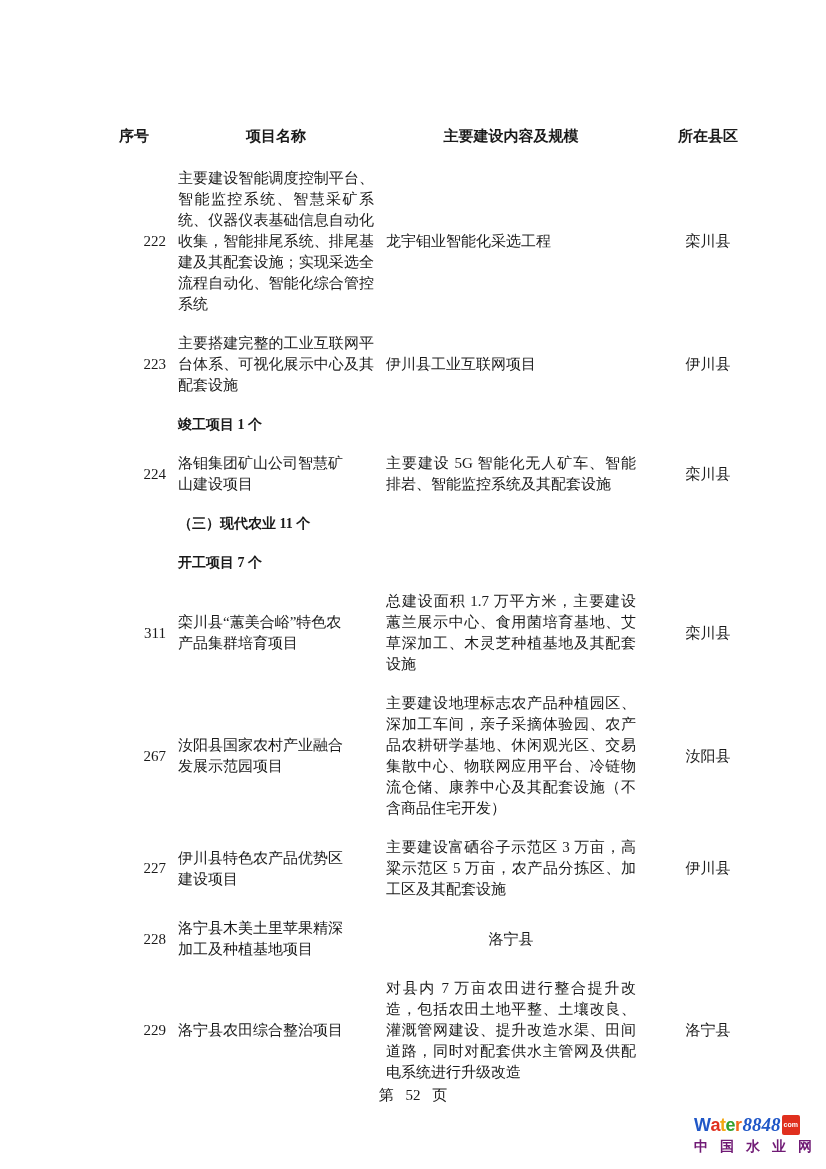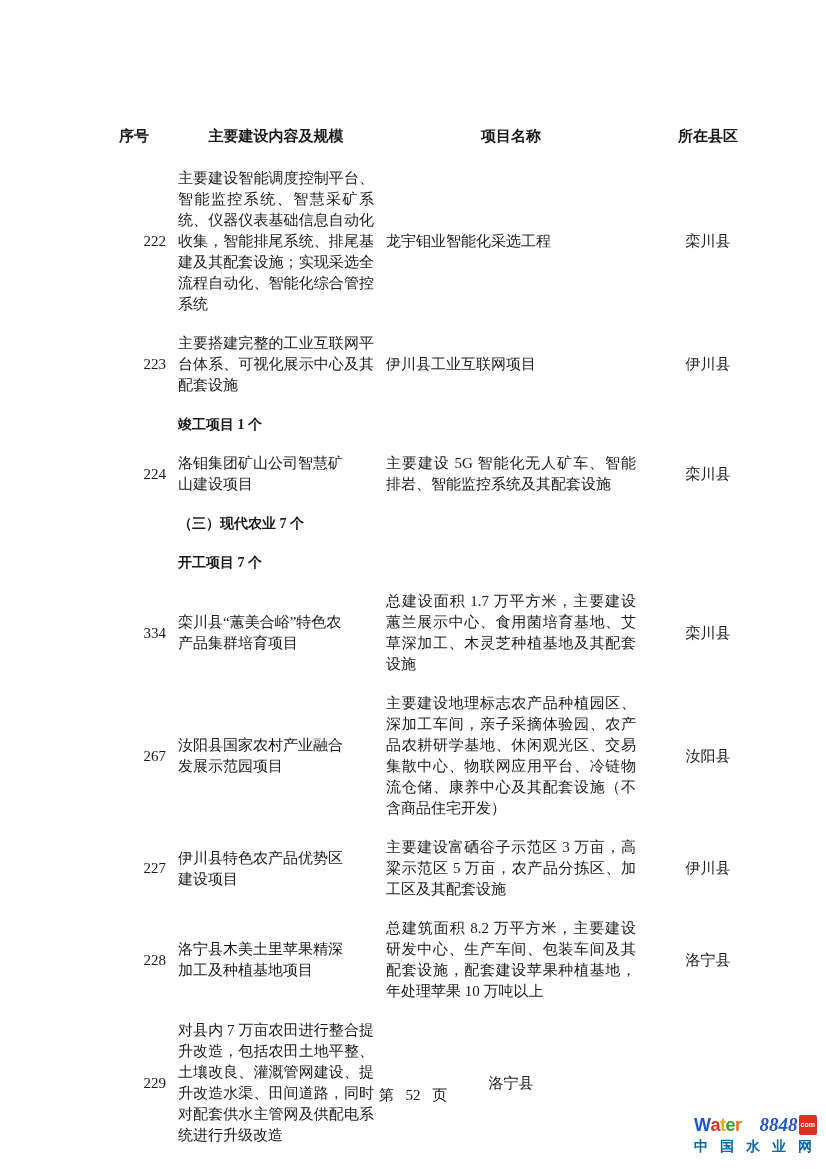--- a/index.html
+++ b/index.html
@@ -67,21 +67,21 @@
     font-family: "Liberation Sans", "DejaVu Sans", sans-serif;
     font-weight: bold;
     font-size: 18px;
     letter-spacing: -0.5px;
   }
   .logo-num {
     font-family: "Liberation Serif", "DejaVu Serif", serif;
     font-style: italic;
     font-weight: bold;
     font-size: 19px;
-    margin-left: 18px;
+    margin-left: 1px;
   }
   .logo-tld {
     font-family: "Liberation Sans", "DejaVu Sans", sans-serif;
     font-size: 7px;
     font-weight: bold;
     color: #ffffff;
     background: #e0301e;
     padding: 0 2px;
     border-radius: 2px;
     margin-left: 1px;
@@ -97,22 +97,22 @@
     margin-top: 1px;
   }
 </style>
 </head>
 <body>
 
 <div class="doc">
 
   <div class="row header-row">
     <div class="cell">序号</div>
+    <div class="cell">项目名称</div>
     <div class="cell">主要建设内容及规模</div>
-    <div class="cell">项目名称</div>
     <div class="cell">所在县区</div>
   </div>
 
   <div class="row">
     <div class="cell num">222</div>
     <div class="cell content">主要建设智能调度控制平台、智能监控系统、智慧采矿系统、仪器仪表基础信息自动化收集，智能排尾系统、排尾基建及其配套设施；实现采选全流程自动化、智能化综合管控系统</div>
     <div class="cell name">龙宇钼业智能化采选工程</div>
     <div class="cell county">栾川县</div>
   </div>
 
@@ -125,26 +125,26 @@
 
   <div class="section-row">竣工项目 1 个</div>
 
   <div class="row">
     <div class="cell num">224</div>
     <div class="cell name">洛钼集团矿山公司智慧矿山建设项目</div>
     <div class="cell content">主要建设 5G 智能化无人矿车、智能排岩、智能监控系统及其配套设施</div>
     <div class="cell county">栾川县</div>
   </div>
 
-  <div class="section-row">（三）现代农业 7 个</div>
+  <div class="section-row">（三）现代农业 11 个</div>
 
   <div class="section-row">开工项目 7 个</div>
 
   <div class="row">
-    <div class="cell num">334</div>
+    <div class="cell num">311</div>
     <div class="cell name">栾川县“蕙美合峪”特色农产品集群培育项目</div>
     <div class="cell content">总建设面积 1.7 万平方米，主要建设蕙兰展示中心、食用菌培育基地、艾草深加工、木灵芝种植基地及其配套设施</div>
     <div class="cell county">栾川县</div>
   </div>
 
   <div class="row">
     <div class="cell num">267</div>
     <div class="cell name">汝阳县国家农村产业融合发展示范园项目</div>
     <div class="cell content">主要建设地理标志农产品种植园区、深加工车间，亲子采摘体验园、农产品农耕研学基地、休闲观光区、交易集散中心、物联网应用平台、冷链物流仓储、康养中心及其配套设施（不含商品住宅开发）</div>
     <div class="cell county">汝阳县</div>
@@ -153,38 +153,38 @@
   <div class="row">
     <div class="cell num">227</div>
     <div class="cell name">伊川县特色农产品优势区建设项目</div>
     <div class="cell content">主要建设富硒谷子示范区 3 万亩，高粱示范区 5 万亩，农产品分拣区、加工区及其配套设施</div>
     <div class="cell county">伊川县</div>
   </div>
 
   <div class="row">
     <div class="cell num">228</div>
     <div class="cell name">洛宁县木美土里苹果精深加工及种植基地项目</div>
-    <div class="cell content">总建筑面积 8.2 万平方米，主要建设研发中心、生产车间、包装车间及其配套设施，配套建设苹果种植基地，年处理苹果 10 万吨以上</div>
     <div class="cell county">洛宁县</div>
   </div>
 
   <div class="row">
     <div class="cell num">229</div>
+    <div class="cell name">洛宁县农田综合整治项目</div>
     <div class="cell content">对县内 7 万亩农田进行整合提升改造，包括农田土地平整、土壤改良、灌溉管网建设、提升改造水渠、田间道路，同时对配套供水主管网及供配电系统进行升级改造</div>
     <div class="cell county">洛宁县</div>
   </div>
 
 </div>
 
 <div class="footer">第 52 页</div>
 
 <div class="logo">
   <div class="logo-top">
     <span class="logo-word" style="color: rgb(32, 87, 199);">W</span>
     <span class="logo-word" style="color: rgb(224, 48, 30);">a</span>
     <span class="logo-word" style="color: rgb(243, 168, 18);">t</span>
     <span class="logo-word" style="color: rgb(51, 160, 44);">e</span>
     <span class="logo-word" style="color: rgb(242, 107, 29);">r</span>
     <span class="logo-num" style="color: rgb(32, 87, 199);">8848</span>
     <span class="logo-tld">com</span>
   </div>
-  <div class="logo-sub" style="color: #0369a1;">中国水业网</div>
+  <div class="logo-sub" style="color: #701a75;">中国水业网</div>
 </div>
 
 </body></html>

